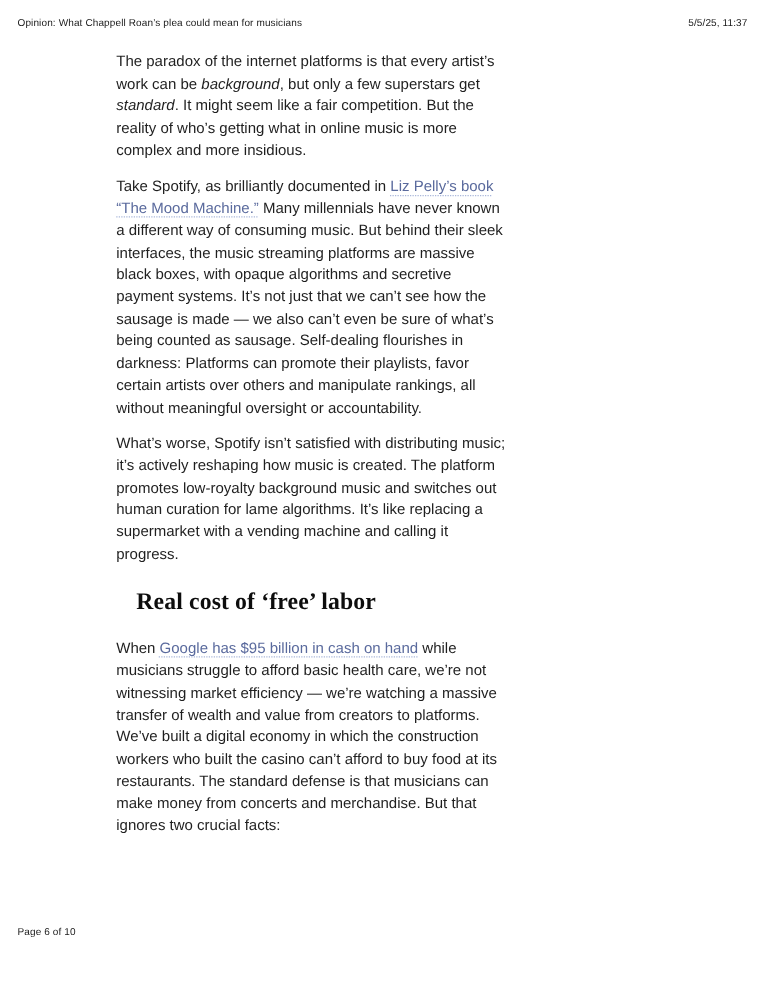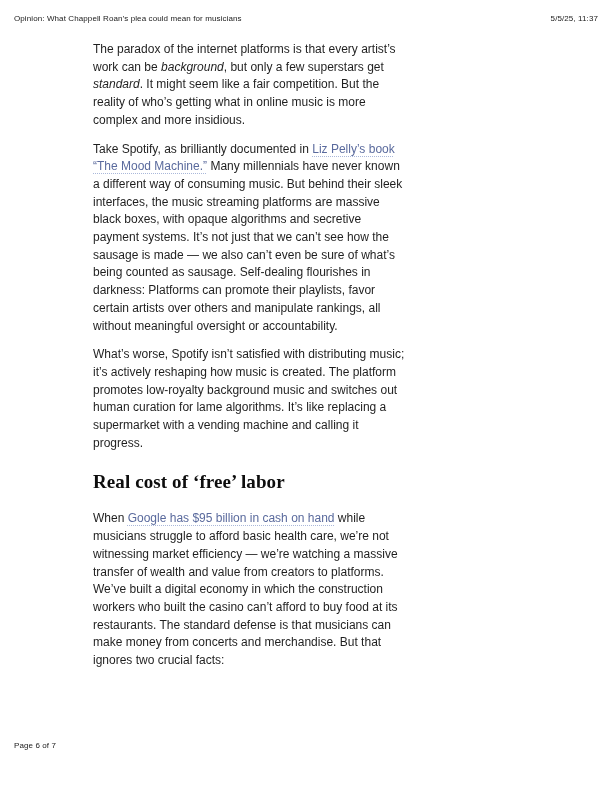--- a/index.html
+++ b/index.html
@@ -51,21 +51,21 @@
   }
   .article p {
     margin: 0 0 11px 0;
   }
   .article h2 {
     font-family: "Liberation Serif", serif;
     font-weight: 700;
     font-size: 19px;
     line-height: 24px;
     color: #0d0d0d;
-    margin: 18px 0 16px 0;
+    margin: 18px 0 16px 16px;
     letter-spacing: 0.1px;
   }
   .article em {
     font-style: italic;
   }
   .article a.inline-link {
     color: var(--link-color, #5a6a9d);
     text-decoration: underline dotted;
     text-decoration-color: var(--link-underline-color, #aab8da);
     text-decoration-thickness: 1px;
@@ -85,16 +85,16 @@
 
   <main class="article" id="article">
       <p>The paradox of the internet platforms is that every artist’s work can be <em>background</em>, but only a few superstars get <em>standard</em>. It might seem like a fair competition. But the reality of who’s getting what in online music is more complex and more insidious.</p>
       <p>Take Spotify, as brilliantly documented in <a class="inline-link">Liz Pelly’s book “The Mood Machine.”</a> Many millennials have never known a different way of consuming music. But behind their sleek interfaces, the music streaming platforms are massive black boxes, with opaque algorithms and secretive payment systems. It’s not just that we can’t see how the sausage is made — we also can’t even be sure of what’s being counted as sausage. Self-dealing flourishes in darkness: Platforms can promote their playlists, favor certain artists over others and manipulate rankings, all without meaningful oversight or accountability.</p>
       <p>What’s worse, Spotify isn’t satisfied with distributing music; it’s actively reshaping how music is created. The platform promotes low-royalty background music and switches out human curation for lame algorithms. It’s like replacing a supermarket with a vending machine and calling it progress.</p>
       <h2>Real cost of ‘free’ labor</h2>
       <p>When <a class="inline-link">Google has $95 billion in cash on hand</a> while musicians struggle to afford basic health care, we’re not witnessing market efficiency — we’re watching a massive transfer of wealth and value from creators to platforms. We’ve built a digital economy in which the construction workers who built the casino can’t afford to buy food at its restaurants. The standard defense is that musicians can make money from concerts and merchandise. But that ignores two crucial facts:</p>
     </main>
 
   <footer class="print-footer">
-    <span>Page 6 of 7</span>
+    <span>Page 6 of 10</span>
   </footer>
 
 </div>
 
 </body></html>

